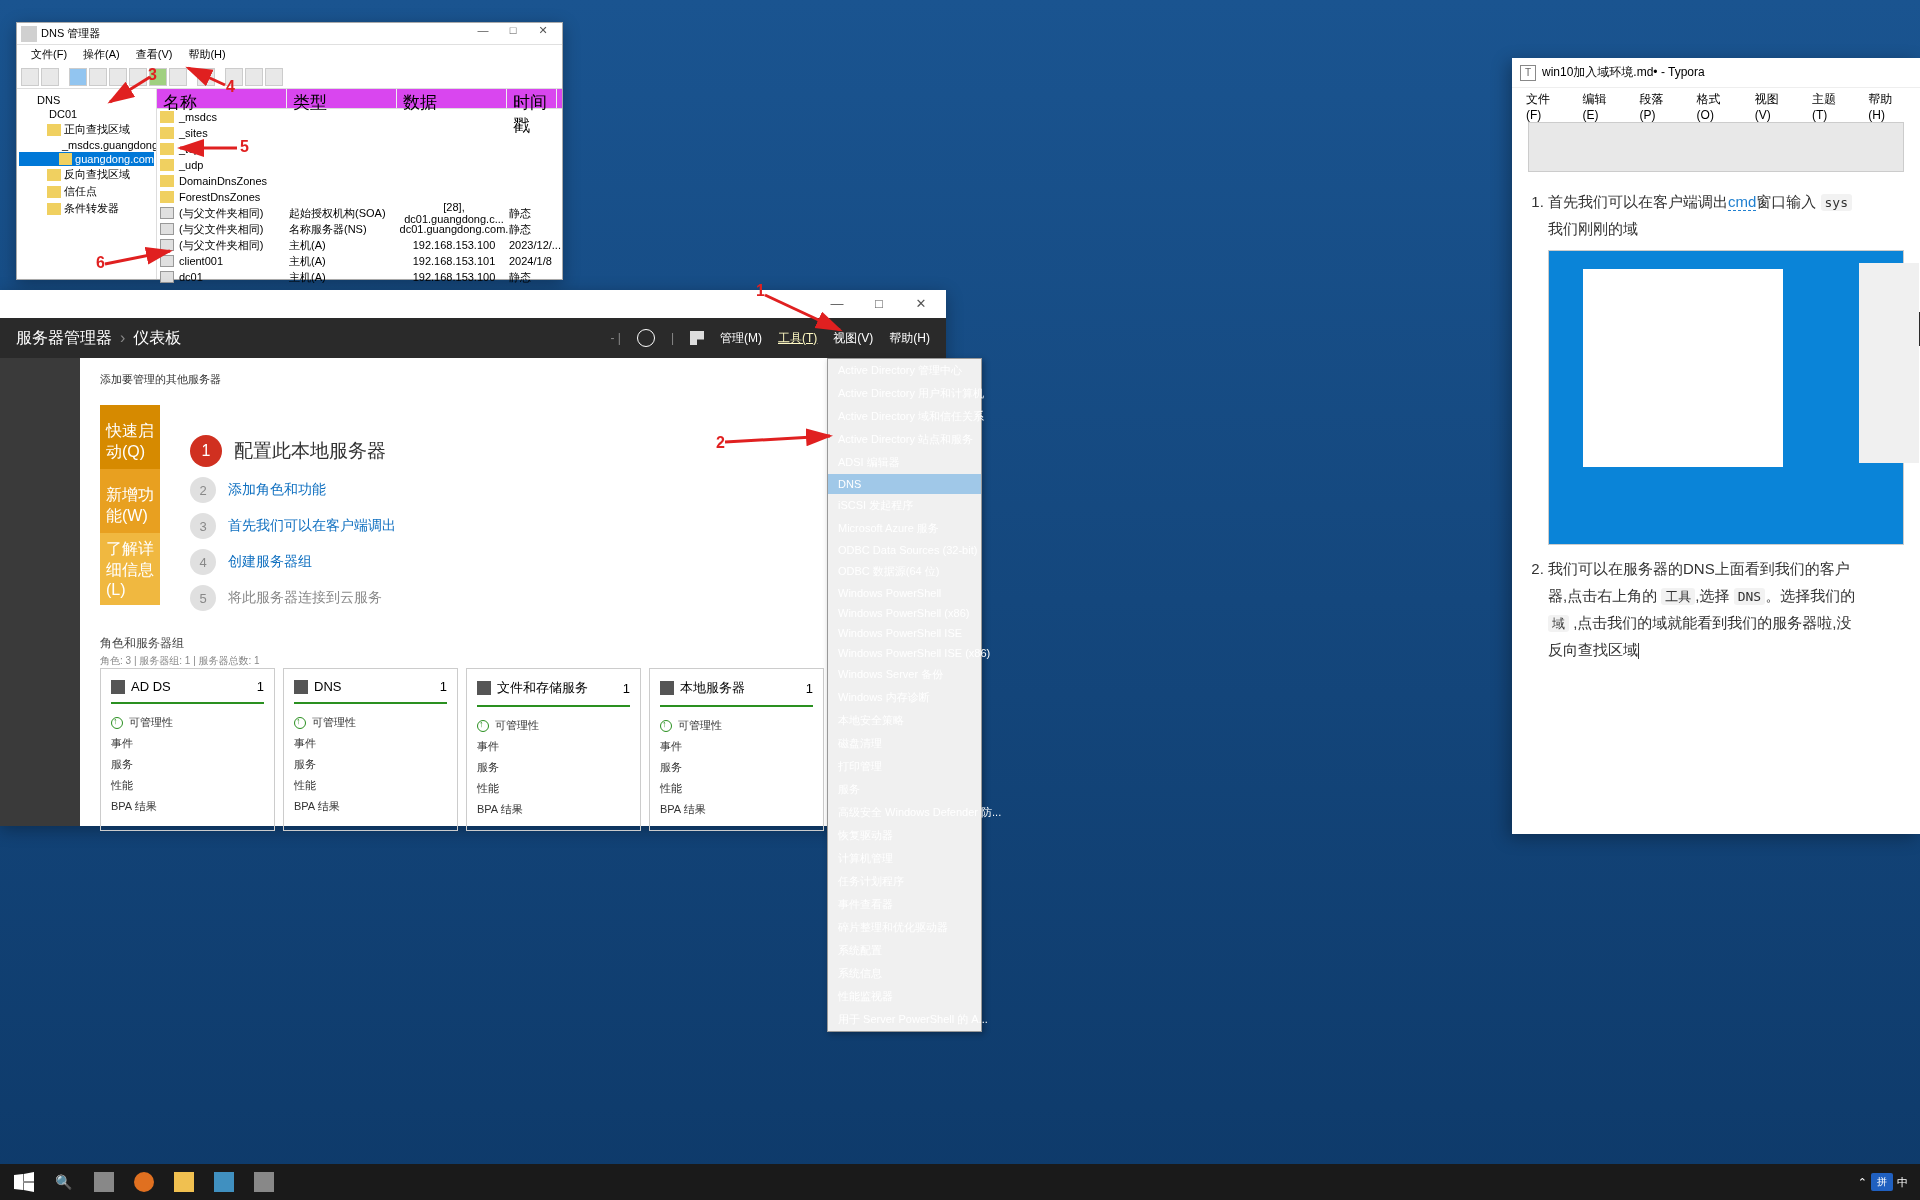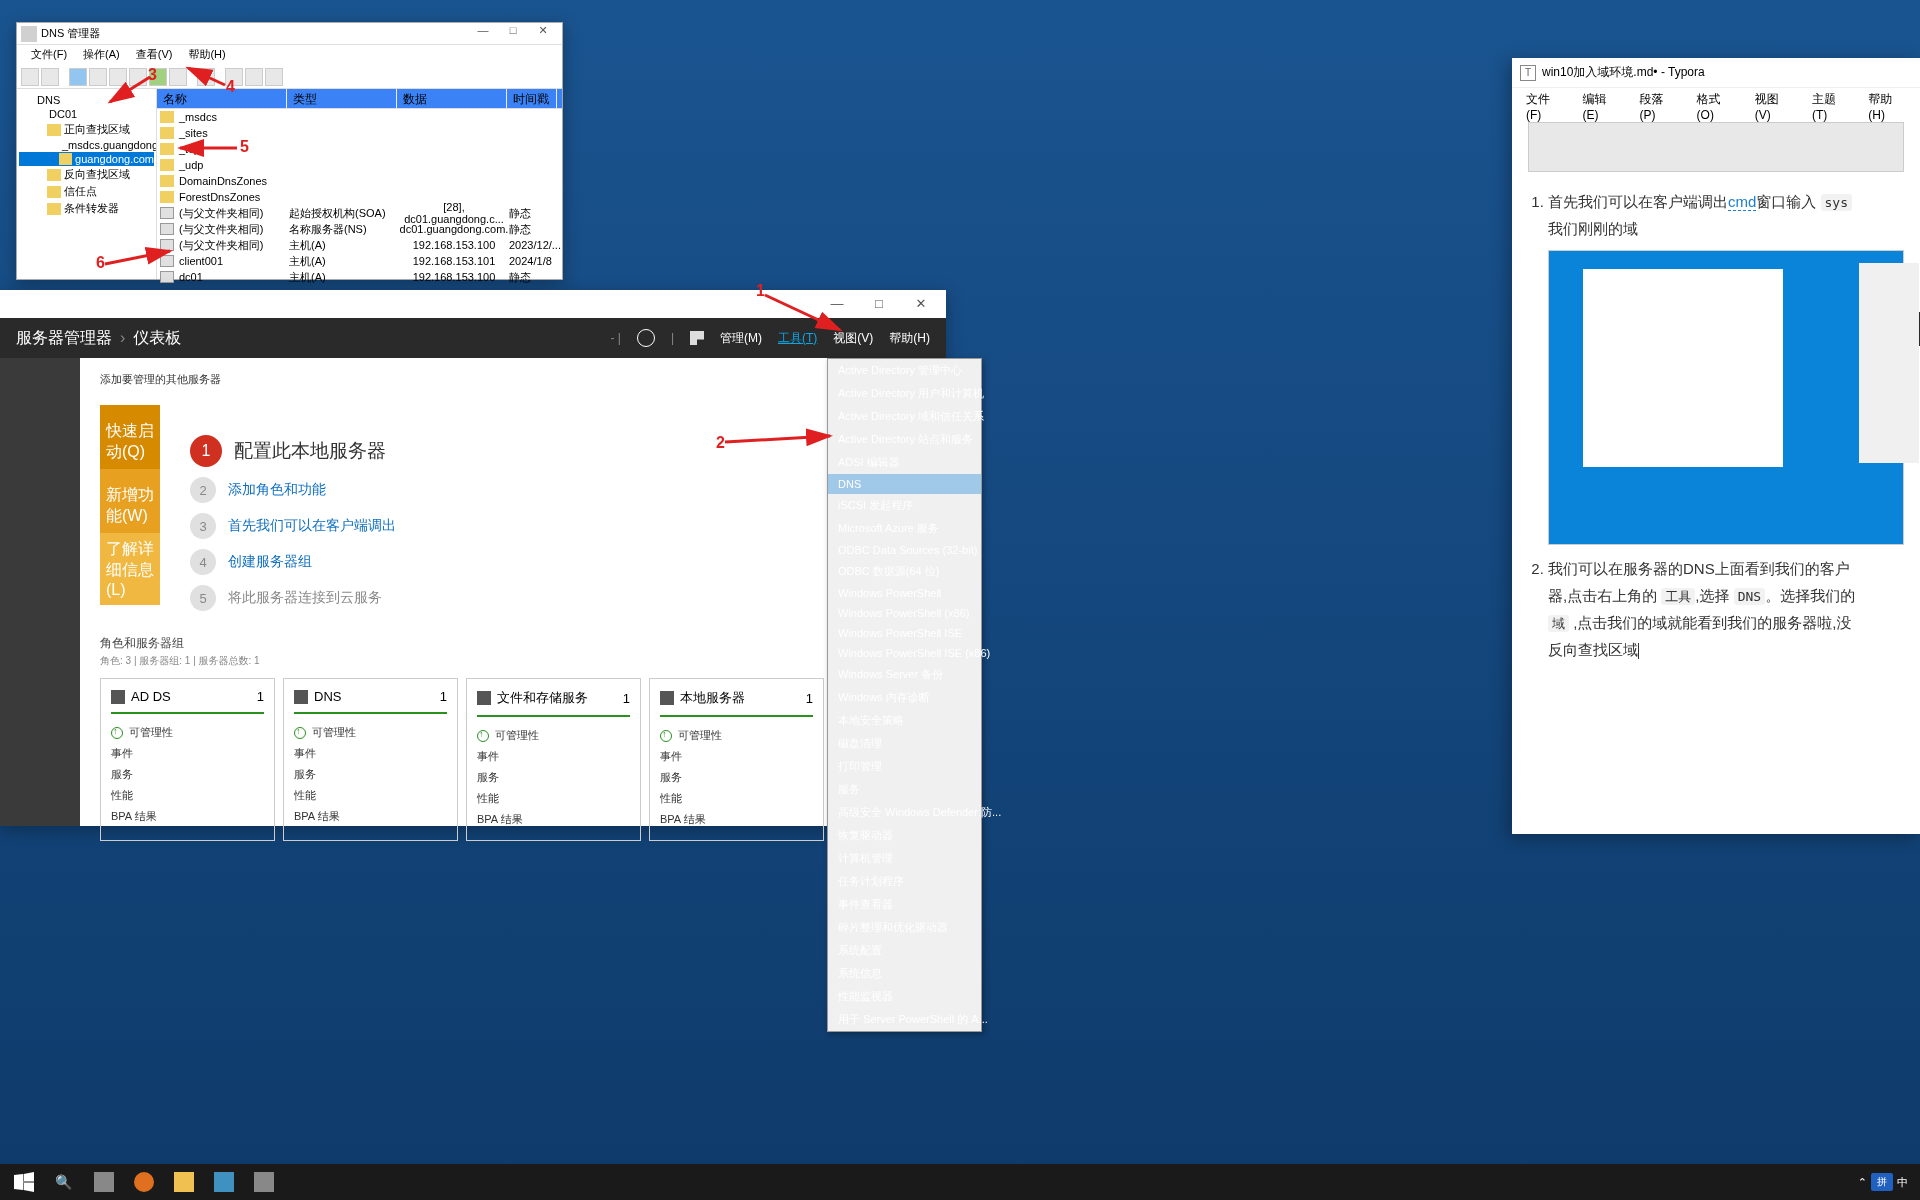--- a/index.html
+++ b/index.html
@@ -21,61 +21,61 @@
 .dns-body { display: flex; height: 190px; }
 .dns-tree { width: 140px; border-right: 1px solid #ddd; padding: 4px 2px; font-size: 11px; overflow: hidden; }
 .dns-tree .node { padding: 1px 0 1px 4px; white-space: nowrap; display: flex; align-items: center; }
 .dns-tree .node .f { width: 14px; height: 12px; background: #f0d060; margin-right: 3px; display: inline-block; }
 .dns-tree .node.sel { background: #0078d7; color: #fff; }
 .dns-tree .node.sel .f { background: #f0d060; }
 .dns-tree .i1 { padding-left: 16px; }
 .dns-tree .i2 { padding-left: 28px; }
 .dns-tree .i3 { padding-left: 40px; }
 .dns-list { flex: 1; }
-.dns-list-head { display: flex; height: 20px; border-bottom: 1px solid #ddd; font-size: 12px; background: #3b82f6; }
+.dns-list-head { display: flex; height: 20px; border-bottom: 1px solid #ddd; font-size: 17px; background: #d946ef; }
 .dns-list-head div { padding: 2px 6px; border-right: 1px solid #eee; }
 .dns-list-row { display: flex; font-size: 11px; height: 16px; align-items: center; }
 .dns-list-row .ic { width: 14px; height: 12px; background: #f0d060; margin: 0 3px; }
 .dns-list-row .ic.r { background: #e0e0e0; border: 1px solid #999; }
 .dns-list-row div:nth-child(2) { width: 112px; padding-left: 2px; }
 .dns-list-row div:nth-child(3) { width: 110px; }
 .dns-list-row div:nth-child(4) { width: 110px; text-align: center; }
 .dns-list-row div:nth-child(5) { width: 50px; }
 
 
 .sm-window { position: absolute; left: 0; top: 290px; width: 946px; height: 536px; background: #fff; box-shadow: 0 4px 16px rgba(0,0,0,0.3); }
 .sm-titlebar { height: 28px; background: #fff; display: flex; justify-content: flex-end; align-items: center; padding: 0 4px; }
 .sm-titlebar .wbtn { width: 42px; height: 26px; text-align: center; font-size: 13px; color: #555; line-height: 26px; }
 .sm-header { height: 40px; background: #2a2a2a; display: flex; align-items: center; color: #fff; padding: 0 16px; font-size: 16px; position: relative; }
 .sm-header .crumb { display: flex; align-items: center; gap: 8px; }
 .sm-header .arrow { color: #888; }
 .sm-header .right { position: absolute; right: 16px; display: flex; gap: 16px; align-items: center; font-size: 12px; }
 .sm-header .right .mi { color: #fff; cursor: pointer; }
-.sm-header .right .mi.hl { color: #0ea5e9; text-decoration: underline; }
+.sm-header .right .mi.hl { color: #fef9c3; text-decoration: underline; }
 .sm-header .ricon { width: 18px; height: 18px; border: 1.5px solid #fff; border-radius: 50%; }
 .sm-header .flag { width: 14px; height: 14px; background: #ddd; clip-path: polygon(0 0, 100% 0, 100% 60%, 50% 60%, 50% 100%, 0 100%); }
 .sm-body { display: flex; height: 468px; }
 .sm-sidebar { width: 80px; background: #3a3a3a; }
 .sm-main { flex: 1; padding: 14px 20px; font-size: 11px; position: relative; }
 .sm-welcome { font-size: 11px; color: #333; margin-bottom: 18px; }
 .sm-quick { display: flex; height: 200px; }
 .sm-quick-tabs { width: 60px; display: flex; flex-direction: column; }
 .sm-quick-tabs .t { flex: 1; display: flex; align-items: flex-end; padding: 6px; font-size: 16px; color: #fff; }
 .sm-quick-tabs .t1 { background: #d68a00; }
 .sm-quick-tabs .t2 { background: #e8a020; }
 .sm-quick-tabs .t3 { background: #f0b840; }
 .sm-quick-main { flex: 1; padding: 20px 30px; }
 .sm-step { display: flex; align-items: center; margin: 10px 0; font-size: 14px; color: #1070c0; }
 .sm-step .num { width: 26px; height: 26px; border-radius: 50%; background: #e0e0e0; color: #888; display: flex; align-items: center; justify-content: center; margin-right: 12px; font-size: 13px; }
 .sm-step.big .num { background: #d03020; color: #fff; width: 32px; height: 32px; font-size: 16px; }
 .sm-step.big { font-size: 19px; color: #333; }
 .sm-step.gray { color: #888; }
 .sm-roles-head { margin-top: 30px; font-size: 12px; color: #444; }
 .sm-roles-sub { font-size: 10px; color: #888; margin-top: 2px; }
-.sm-tiles { display: flex; gap: 8px; margin-top: 10px; }
+.sm-tiles { display: flex; gap: 8px; }
 .sm-tile { width: 175px; border: 1px solid #ccc; padding: 10px; font-size: 11px; }
 .sm-tile .th { display: flex; align-items: center; justify-content: space-between; font-size: 13px; border-bottom: 2px solid #2a9020; padding-bottom: 8px; margin-bottom: 8px; }
 .sm-tile .th .ti { display: flex; align-items: center; gap: 6px; }
 .sm-tile .th .ic { width: 14px; height: 14px; background: #555; }
 .sm-tile .row { padding: 3px 0; display: flex; align-items: center; gap: 6px; color: #333; }
 .sm-tile .row .ok { width: 12px; height: 12px; border: 1.5px solid #2a9020; border-radius: 50%; position: relative; }
 .sm-tile .row .ok::after { content: "↑"; color: #2a9020; font-size: 9px; position: absolute; left: 1px; top: -2px; }
 
 
 .tools-menu { position: absolute; right: -36px; top: 40px; width: 155px; background: #f0f0f0; border: 1px solid #999; box-shadow: 2px 2px 6px rgba(0,0,0,0.3); z-index: 100; font-size: 11px; }

